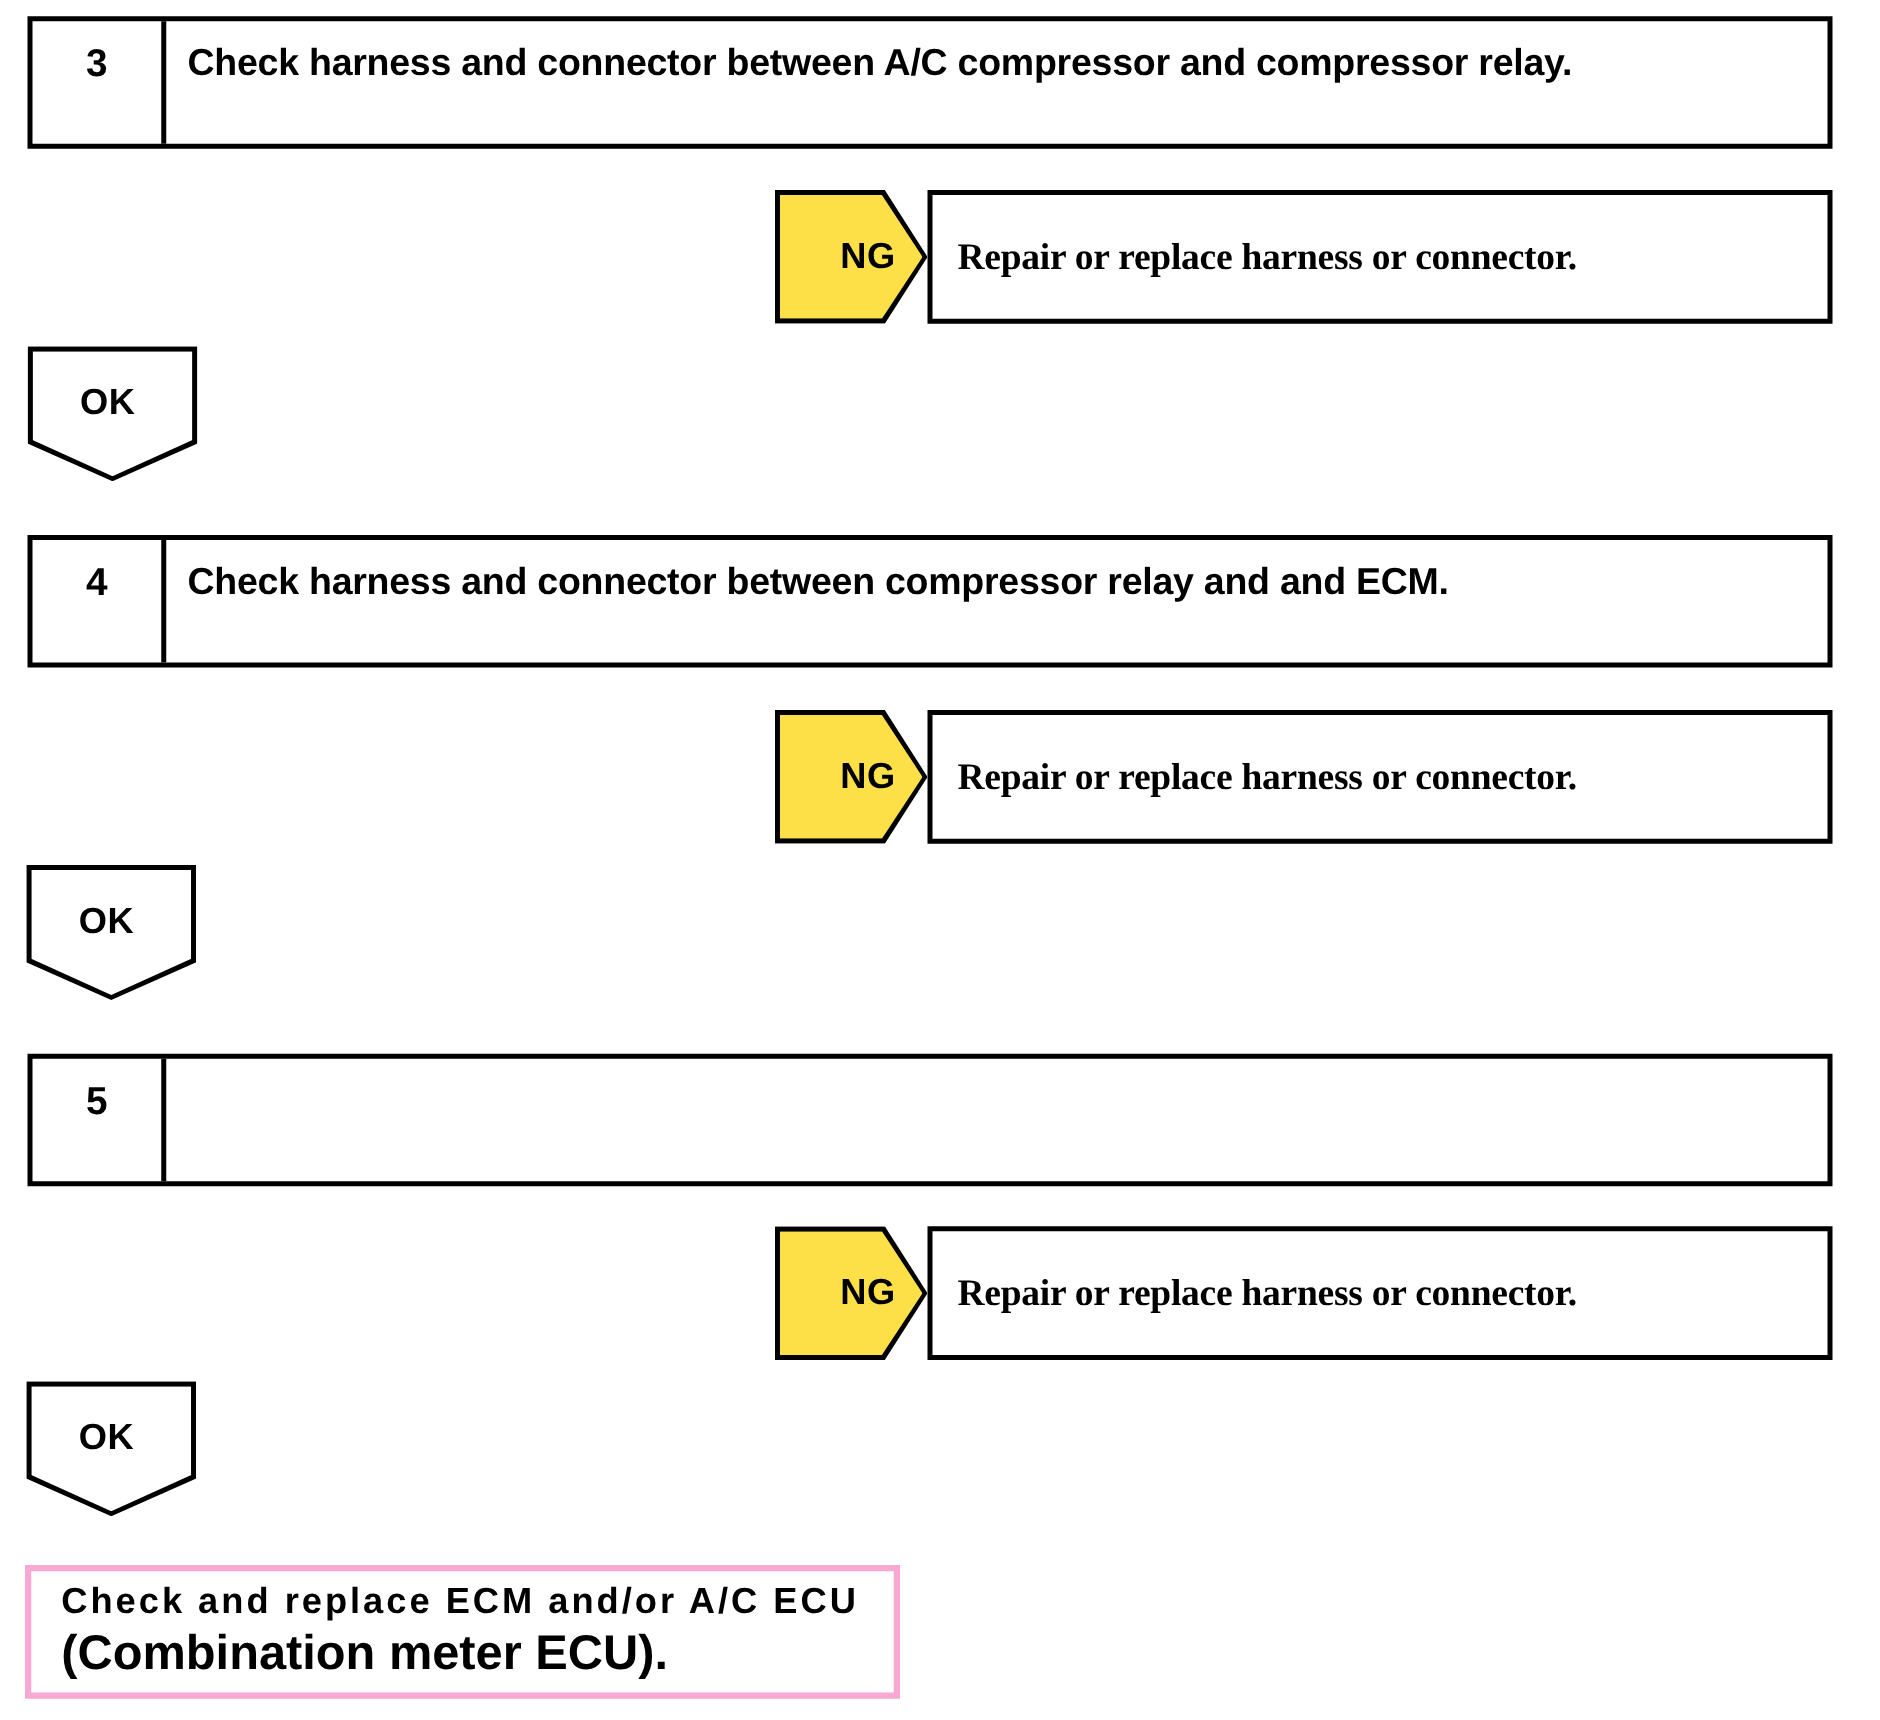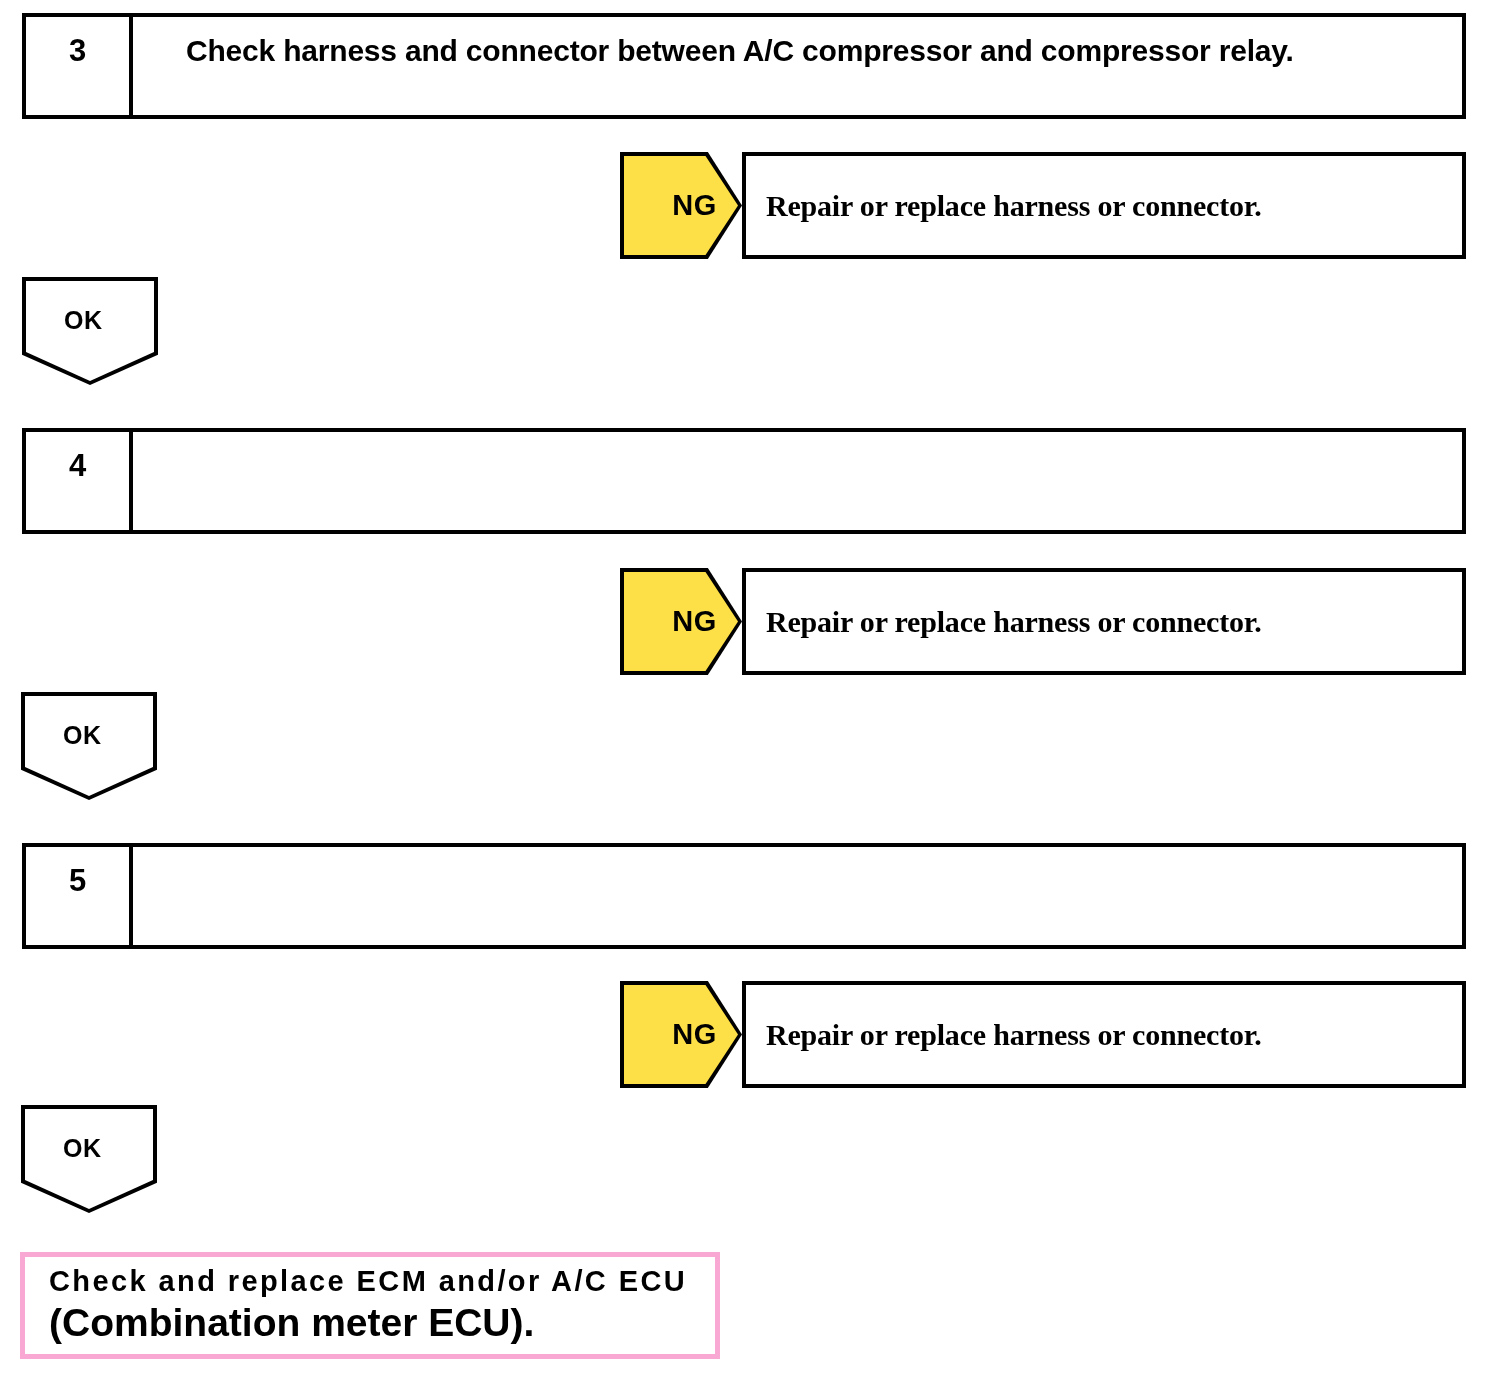--- a/index.html
+++ b/index.html
@@ -47,21 +47,20 @@
     letter-spacing: 0px;
   }
   .step-text-cell {
     position: absolute;
     left: 107px;
     right: 0;
     top: 0;
     bottom: 0;
     display: flex;
     align-items: flex-start;
-    padding-left: 36px;
   }
   .step-text {
     font-size: 30px;
     font-weight: bold;
     line-height: 1;
     padding-left: 17px;
     padding-top: 19px;
     white-space: nowrap;
     letter-spacing: -0.2px;
   }
@@ -121,21 +120,21 @@
     position: absolute;
     left: 4px; top: 4px; right: 4px; bottom: 4px;
     background: #ffffff;
     -webkit-clip-path: polygon(0% 0%, 100% 0%, 100% 71%, 50% 100%, 0% 71%);
     clip-path: polygon(0% 0%, 100% 0%, 100% 71%, 50% 100%, 0% 71%);
     display: flex;
     align-items: flex-start;
     justify-content: flex-start;
   }
   .ok-label {
-    font-size: 25px;
+    font-size: 29px;
     font-weight: bold;
     line-height: 1;
     padding-left: 38px;
     padding-top: 27px;
     letter-spacing: 0.5px;
   }
 
   
   .final-box {
     position: absolute;
@@ -188,20 +187,23 @@
   <div class="ok-shape" style="left:22px; top:277px; width:136px; height:108px;">
     <div class="ok-inner">
       <span class="ok-label">OK</span>
     </div>
   </div>
 
   <div class="step-box" style="left:22px; top:428px; width:1444px; height:106px;">
     <div class="step-num-cell">
       <span class="step-num">4</span>
     </div>
+    <div class="step-text-cell">
+      <span class="step-text">Check harness and connector between compressor relay and and ECM.</span>
+    </div>
   </div>
 
   <div class="ng-shape" style="left:620px; top:568px; width:122px; height:107px;">
     <div class="ng-inner">
       <span class="ng-label">NG</span>
     </div>
   </div>
   <div class="result-box" style="left:742px; top:568px; width:724px; height:107px;">
     <span class="result-text">Repair or replace harness or connector.</span>
   </div>

